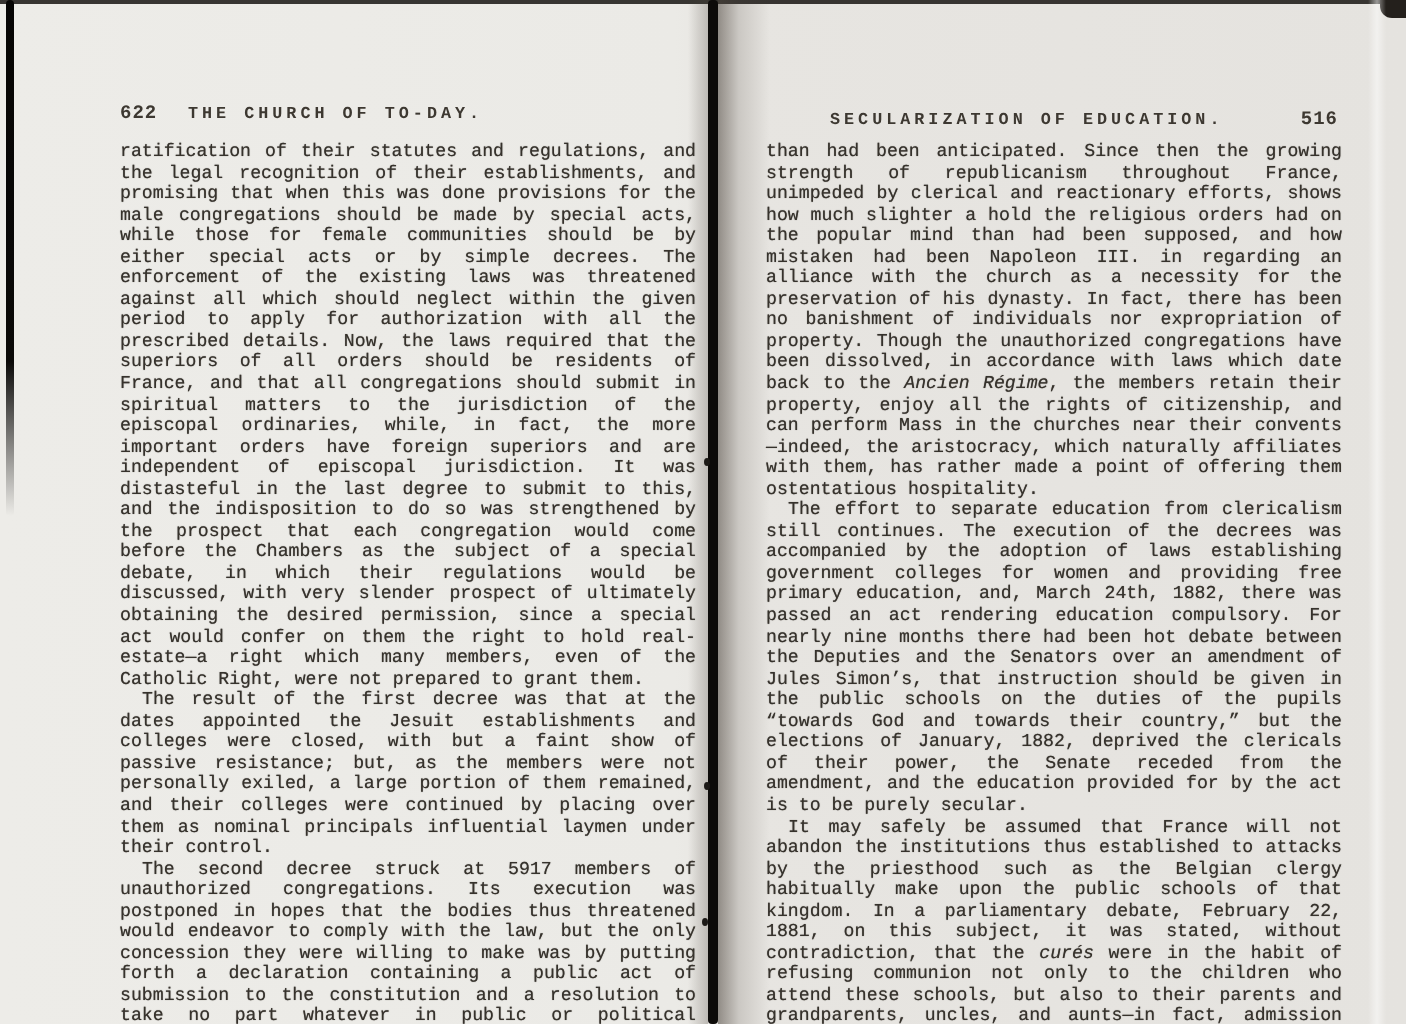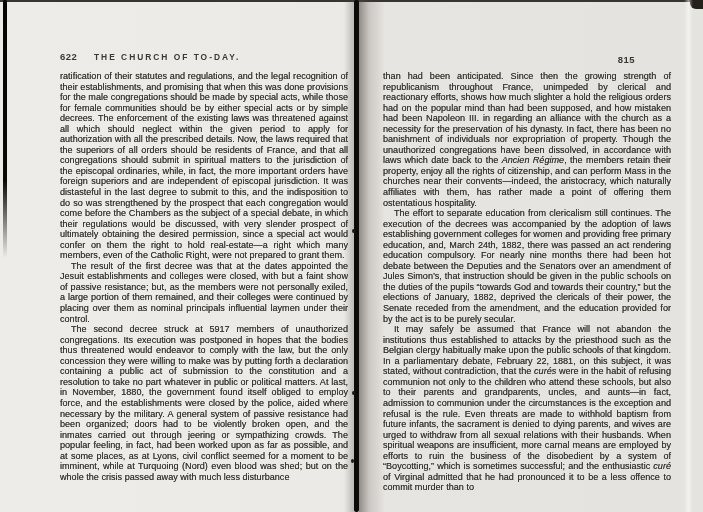--- a/index.html
+++ b/index.html
@@ -1,21 +1,21 @@
 <!DOCTYPE html>
 <html><head>
 <meta charset="utf-8">
 <style>
   html,body{margin:0;padding:0;background:#555;}
   .scan{
     position:relative;
     width:703px;height:512px;
     overflow:hidden;
     background:linear-gradient(to right,#edecE8 0%,#ebeae6 48%,#e7e5e1 52%,#e5e3df 100%);
-    font-family:Liberation Sans, sans-serif;
+    font-family:Liberation Mono, monospace;
   }
   
   .top-edge{position:absolute;top:0;left:0;width:703px;height:2px;background:#181512;opacity:.85;}
   .left-bar{position:absolute;top:0;left:3px;width:4px;height:258px;
     background:linear-gradient(to bottom,#060504 0%,#0a0908 70%,rgba(10,9,8,0) 100%);border-radius:2px;}
   .corner-mark{position:absolute;top:0;right:0;width:13px;height:9px;background:#24201c;border-radius:0 0 0 6px;}
   .spine{position:absolute;top:0;left:354px;width:5px;height:512px;background:#0d0b09;border-radius:2px;}
   .spine-shadow-right{position:absolute;top:0;left:359px;width:26px;height:512px;
     background:linear-gradient(to right,rgba(74,66,58,.55) 0%,rgba(74,66,58,.18) 40%,rgba(74,66,58,0) 100%);}
   .spine-shadow-left{position:absolute;top:0;left:344px;width:10px;height:512px;
@@ -71,21 +71,22 @@
     <div class="text-block">
         <p class="">ratification of their statutes and regulations, and the legal recognition of their establishments, and promising that when this was done provisions for the male congregations should be made by special acts, while those for female communities should be by either special acts or by simple decrees.  The enforcement of the existing laws was threatened against all which should neglect within the given period to apply for authorization with all the prescribed details. Now, the laws required that the superiors of all orders should be residents of France, and that all congregations should submit in spiritual matters to the jurisdiction of the episcopal ordinaries, while, in fact, the more important orders have foreign superiors and are independent of episcopal jurisdiction.  It was distasteful in the last degree to submit to this, and the indisposition to do so was strengthened by the prospect that each congregation would come before the Chambers as the subject of a special debate, in which their regulations would be discussed, with very slender prospect of ultimately obtaining the desired permission, since a special act would confer on them the right to hold real-estate—a right which many members, even of the Catholic Right, were not prepared to grant them.</p>
         <p class="indent">The result of the first decree was that at the dates appointed the Jesuit establishments and colleges were closed, with but a faint show of passive resistance; but, as the members were not personally exiled, a large portion of them remained, and their colleges were continued by placing over them as nominal principals influential laymen under their control.</p>
         <p class="indent">The second decree struck at 5917 members of unauthorized congregations.  Its execution was postponed in hopes that the bodies thus threatened would endeavor to comply with the law, but the only concession they were willing to make was by putting forth a declaration containing a public act of submission to the constitution and a resolution to take no part whatever in public or political matters. At last, in November, 1880, the government found itself obliged to employ force, and the establishments were closed by the police, aided where necessary by the military.  A general system of passive resistance had been organized; doors had to be violently broken open, and the inmates carried out through jeering or sympathizing crowds. The popular feeling, in fact, had been worked upon as far as possible, and at some places, as at Lyons, civil conflict seemed for a moment to be imminent, while at Turquoing (Nord) even blood was shed; but on the whole the crisis passed away with much less disturbance</p>
       </div>
   </div>
 
   <div class="page page-right">
     <div class="running-head">
       <span></span>
-      <span class="folio">815</span>
+      <span class="title">SECULARIZATION OF EDUCATION.</span>
+      <span class="folio">516</span>
     </div>
     <div class="text-block">
         <p class="">than had been anticipated.  Since then the growing strength of republicanism throughout France, unimpeded by clerical and reactionary efforts, shows how much slighter a hold the religious orders had on the popular mind than had been supposed, and how mistaken had been Napoleon III. in regarding an alliance with the church as a necessity for the preservation of his dynasty.  In fact, there has been no banishment of individuals nor expropriation of property. Though the unauthorized congregations have been dissolved, in accordance with laws which date back to the <i>Ancien Régime</i>, the members retain their property, enjoy all the rights of citizenship, and can perform Mass in the churches near their convents—indeed, the aristocracy, which naturally affiliates with them, has rather made a point of offering them ostentatious hospitality.</p>
         <p class="indent">The effort to separate education from clericalism still continues. The execution of the decrees was accompanied by the adoption of laws establishing government colleges for women and providing free primary education, and, March 24th, 1882, there was passed an act rendering education compulsory.  For nearly nine months there had been hot debate between the Deputies and the Senators over an amendment of Jules Simon’s, that instruction should be given in the public schools on the duties of the pupils “towards God and towards their country,” but the elections of January, 1882, deprived the clericals of their power, the Senate receded from the amendment, and the education provided for by the act is to be purely secular.</p>
         <p class="indent">It may safely be assumed that France will not abandon the institutions thus established to attacks by the priesthood such as the Belgian clergy habitually make upon the public schools of that kingdom.  In a parliamentary debate, February 22, 1881, on this subject, it was stated, without contradiction, that the <i>curés</i> were in the habit of refusing communion not only to the children who attend these schools, but also to their parents and grandparents, uncles, and aunts—in fact, admission to communion under the circumstances is the exception and refusal is the rule.  Even threats are made to withhold baptism from future infants, the sacrament is denied to dying parents, and wives are urged to withdraw from all sexual relations with their husbands.  When spiritual weapons are insufficient, more carnal means are employed by efforts to ruin the business of the disobedient by a system of “Boycotting,” which is sometimes successful; and the enthusiastic <i>curé</i> of Virginal admitted that he had pronounced it to be a less offence to commit murder than to</p>
       </div>
   </div>
 
   <div class="top-edge"></div>
   <div class="left-bar"></div>

